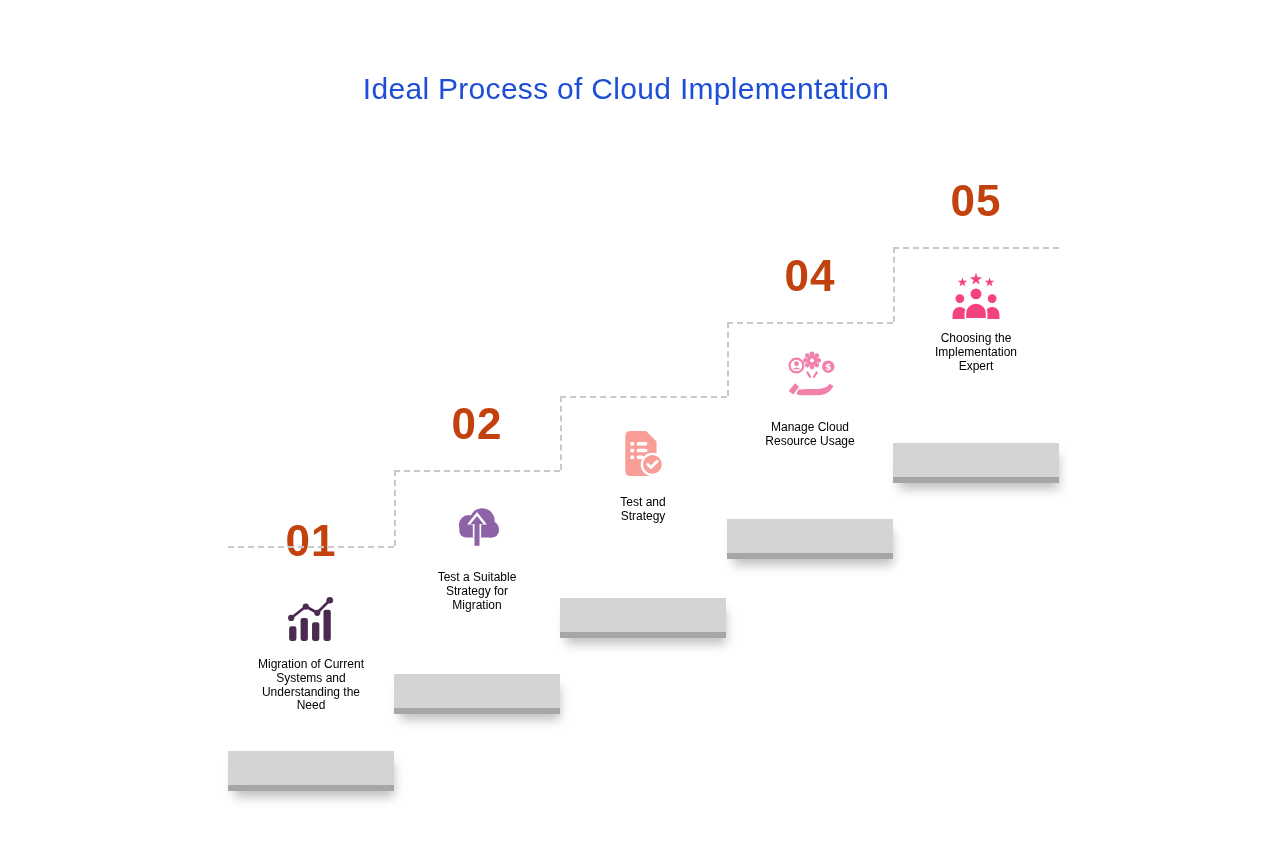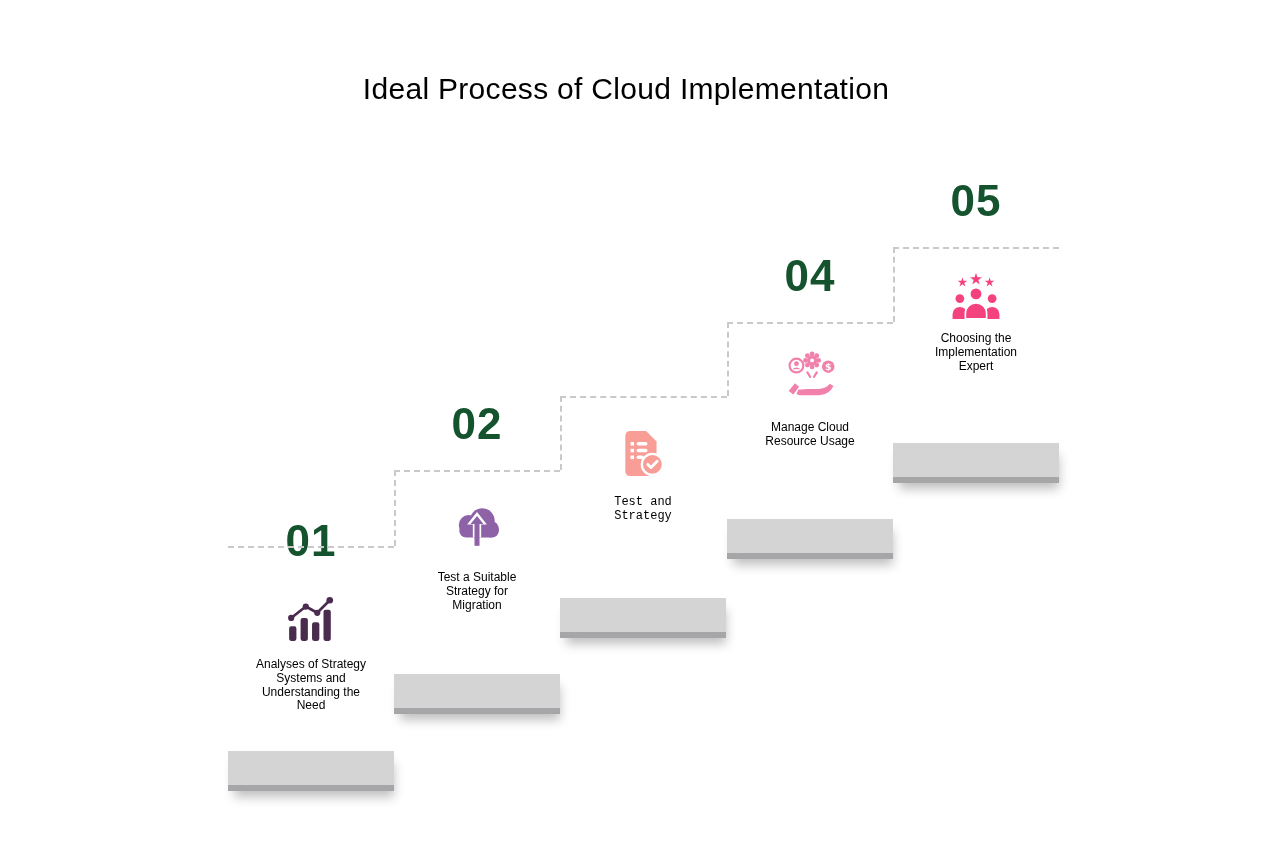--- a/index.html
+++ b/index.html
@@ -2,26 +2,26 @@
 <html><head>
 <meta charset="utf-8">
 <style>
   html,body{margin:0;padding:0;background:#fff;}
   #canvas{
     position:relative;width:1280px;height:859px;background:#ffffff;
     overflow:hidden;font-family:"Liberation Sans",sans-serif;
   }
   .title{
     position:absolute;top:72px;left:0;width:1252px;text-align:center;
-    font-size:30px;font-weight:500;color:#000000;letter-spacing:.3px;
+    font-size:30px;font-weight:500;color:#1d4ed8;letter-spacing:.3px;
   }
   .step-group{position:absolute;top:0;height:859px;width:166px;}
   .num{
     position:absolute;width:166px;text-align:center;
-    font-size:44px;font-weight:700;color:#14532d;letter-spacing:1px;line-height:1;
+    font-size:44px;font-weight:700;color:#c2410c;letter-spacing:1px;line-height:1;
   }
   .icon{position:absolute;width:50px;height:50px;}
   .icon svg{display:block;width:50px;height:50px;}
   .label{
     position:absolute;width:166px;text-align:center;
     font-size:12px;line-height:13.8px;color:#000000;
   }
   .dash-h{position:absolute;border-top:2px dashed #c9c9c9;height:0;}
   .dash-v{position:absolute;border-left:2px dashed #c9c9c9;width:0;}
   .bar{
@@ -47,21 +47,21 @@
             <rect x="25" y="27" width="7" height="18" rx="2"></rect>
             <rect x="36" y="15" width="7" height="30" rx="2"></rect>
             <path d="M5,23 L19,12 L30,18 L42,6" stroke="currentColor" stroke-width="2.6" fill="none" stroke-linecap="round" stroke-linejoin="round"></path>
             <circle cx="5" cy="23" r="3"></circle>
             <circle cx="19" cy="12" r="3"></circle>
             <circle cx="30" cy="18" r="3"></circle>
             <circle cx="42" cy="6" r="3.2"></circle>
           </svg>
         </div>
         <div class="label" style="top: 658px;">
-          <div>Analyses of Strategy</div>
+          <div>Migration of Current</div>
           <div>Systems and</div>
           <div>Understanding the</div>
           <div>Need</div>
         </div>
         <div class="bar" style="top: 751px; left: 0px;"></div>
       </div>
       <div class="step-group" style="left: 394px;">
         <div class="num" style="top: 402px;">02</div>
         <div class="icon" style="top: 501px; left: 58px; color: rgb(141, 98, 166);">
           <svg viewBox="0 0 48 48" fill="currentColor">
@@ -90,21 +90,21 @@
             <rect x="17.8" y="12.5" width="10.5" height="3.4" rx="1.7" fill="#fff"></rect>
             <rect x="12" y="19" width="3.4" height="3.4" fill="#fff"></rect>
             <rect x="17.8" y="19" width="10.5" height="3.4" rx="1.7" fill="#fff"></rect>
             <rect x="12" y="25.5" width="3.4" height="3.4" fill="#fff"></rect>
             <rect x="17.8" y="25.5" width="7" height="3.4" rx="1.7" fill="#fff"></rect>
             <circle cx="33" cy="34" r="11.2" fill="#fff"></circle>
             <circle cx="33" cy="34" r="9"></circle>
             <path d="M28.6,34 l3,3 l6,-6" stroke="#fff" stroke-width="2.8" fill="none" stroke-linecap="round" stroke-linejoin="round"></path>
           </svg>
         </div>
-        <div class="label" style="top: 496px; font-family: Liberation Mono, monospace;">
+        <div class="label" style="top: 496px;">
           <div>Test and</div>
           <div>Strategy</div>
         </div>
         <div class="bar" style="top: 598px; left: 0px;"></div>
       </div>
       <div class="step-group" style="left: 727px;">
         <div class="num" style="top: 254px;">04</div>
         <div class="icon" style="top: 351px; left: 58px; color: rgb(241, 128, 170);">
           <svg viewBox="0 0 48 48" fill="currentColor">
             <circle cx="11" cy="14" r="6.6" fill="none" stroke="currentColor" stroke-width="2.1"></circle>

